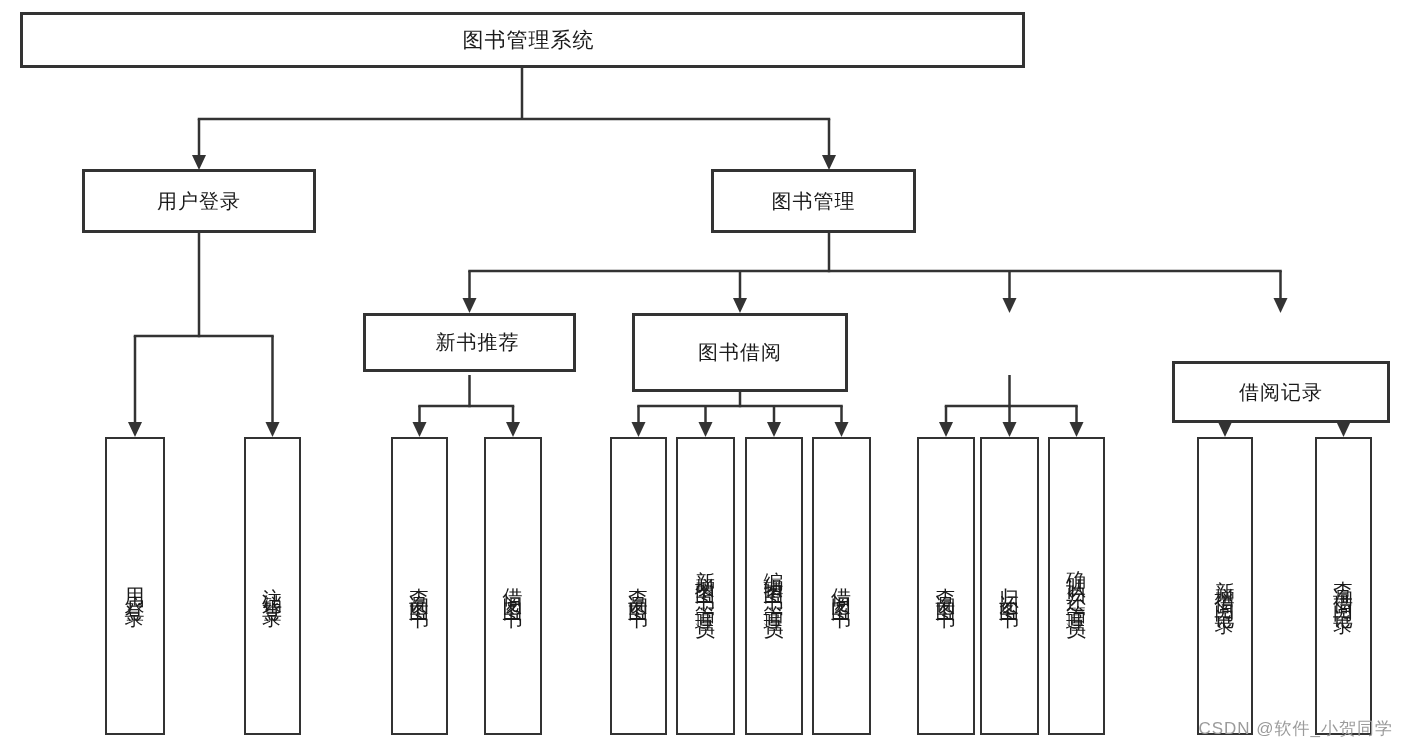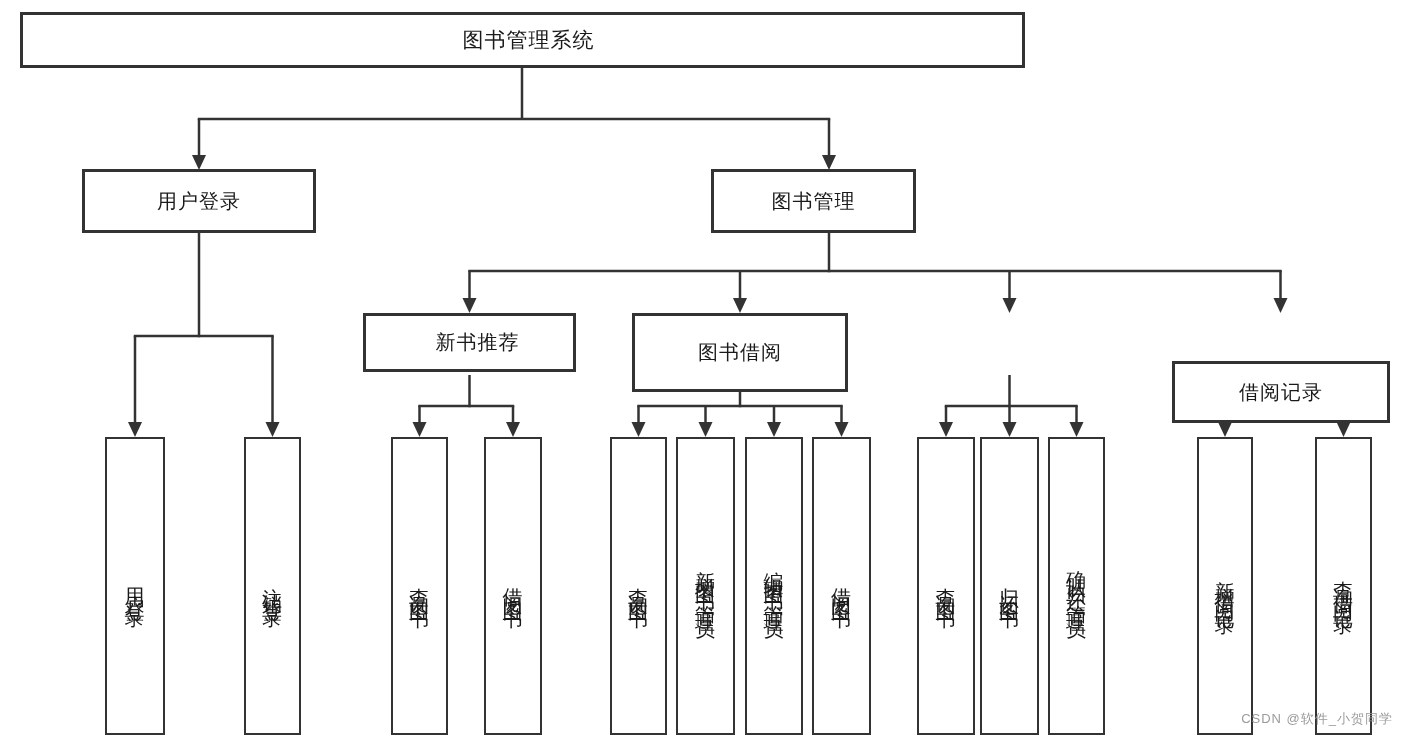--- a/index.html
+++ b/index.html
@@ -69,22 +69,22 @@
     font-size: 20px;
     line-height: 1;
     letter-spacing: 7px;
     white-space: nowrap;
     color: #1a1a1a;
   }
   .watermark {
     position: absolute;
     z-index: 3;
     right: 12px;
-    bottom: 19px;
-    font-size: 13px;
+    bottom: 7px;
+    font-size: 17px;
     letter-spacing: 1px;
     color: #9b9b9b;
     white-space: nowrap;
   }
 </style>
 </head>
 <body>
 
 <div id="stage">
 

